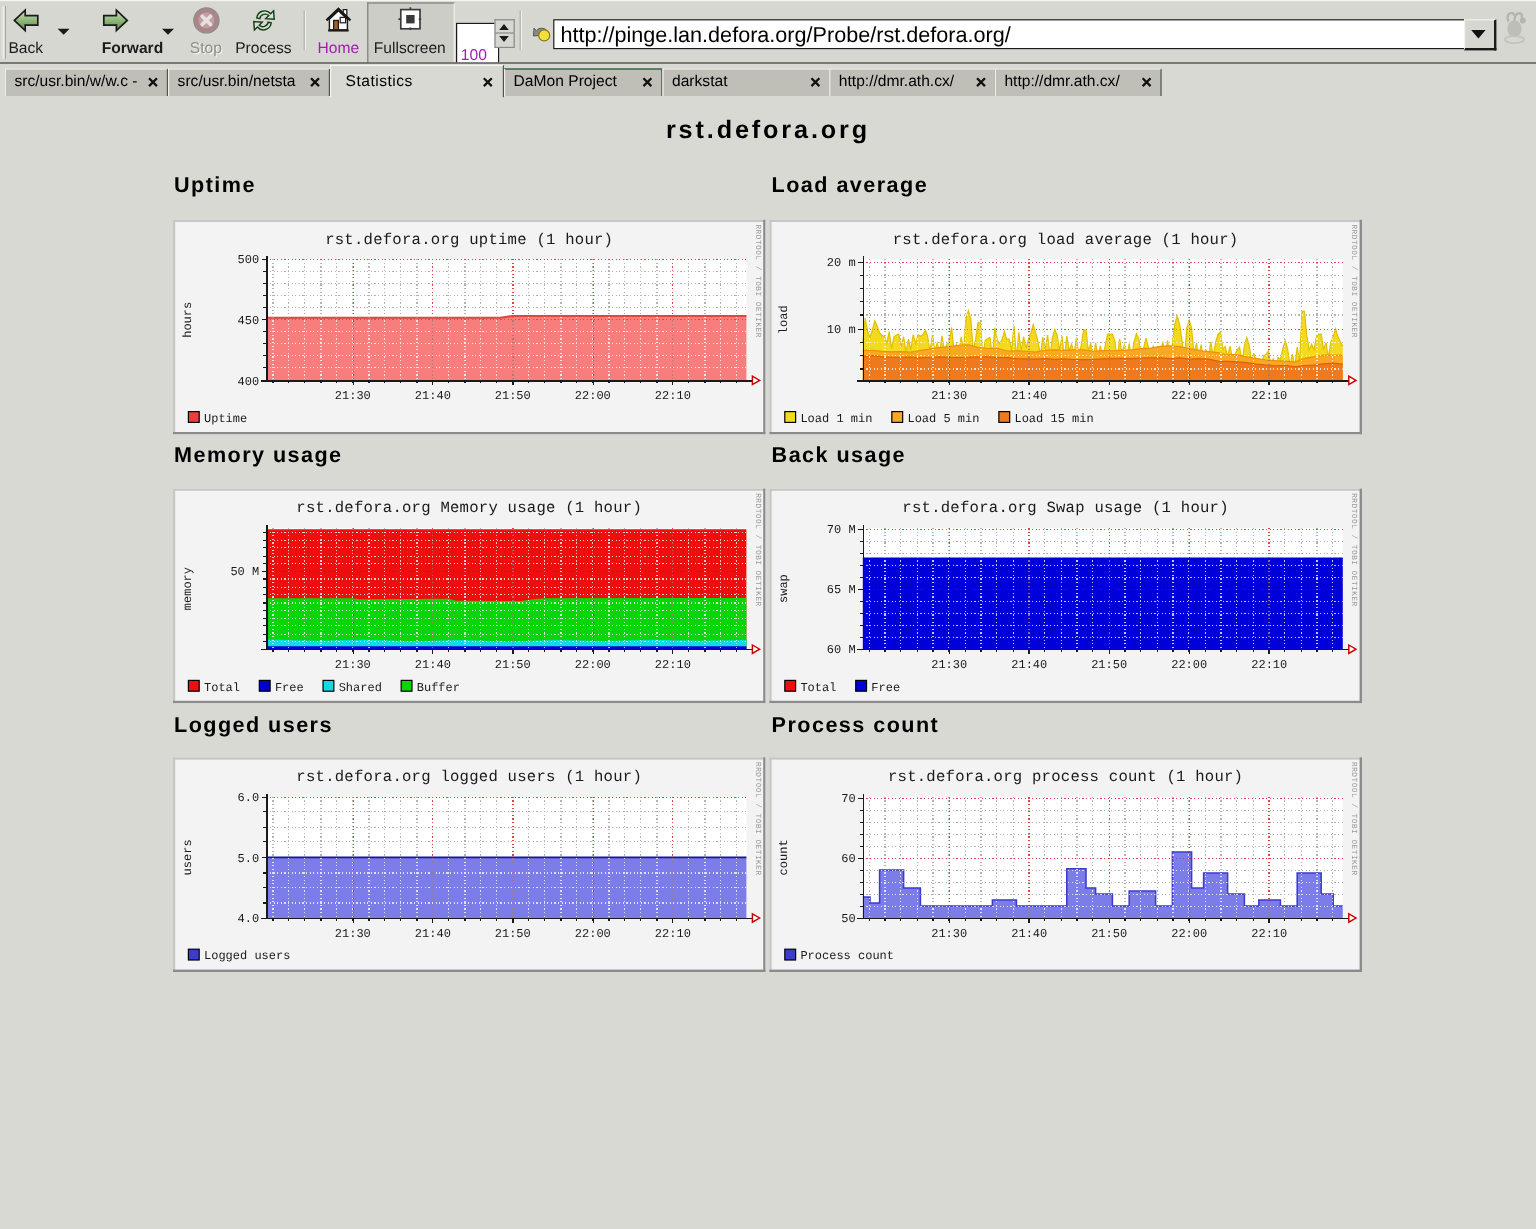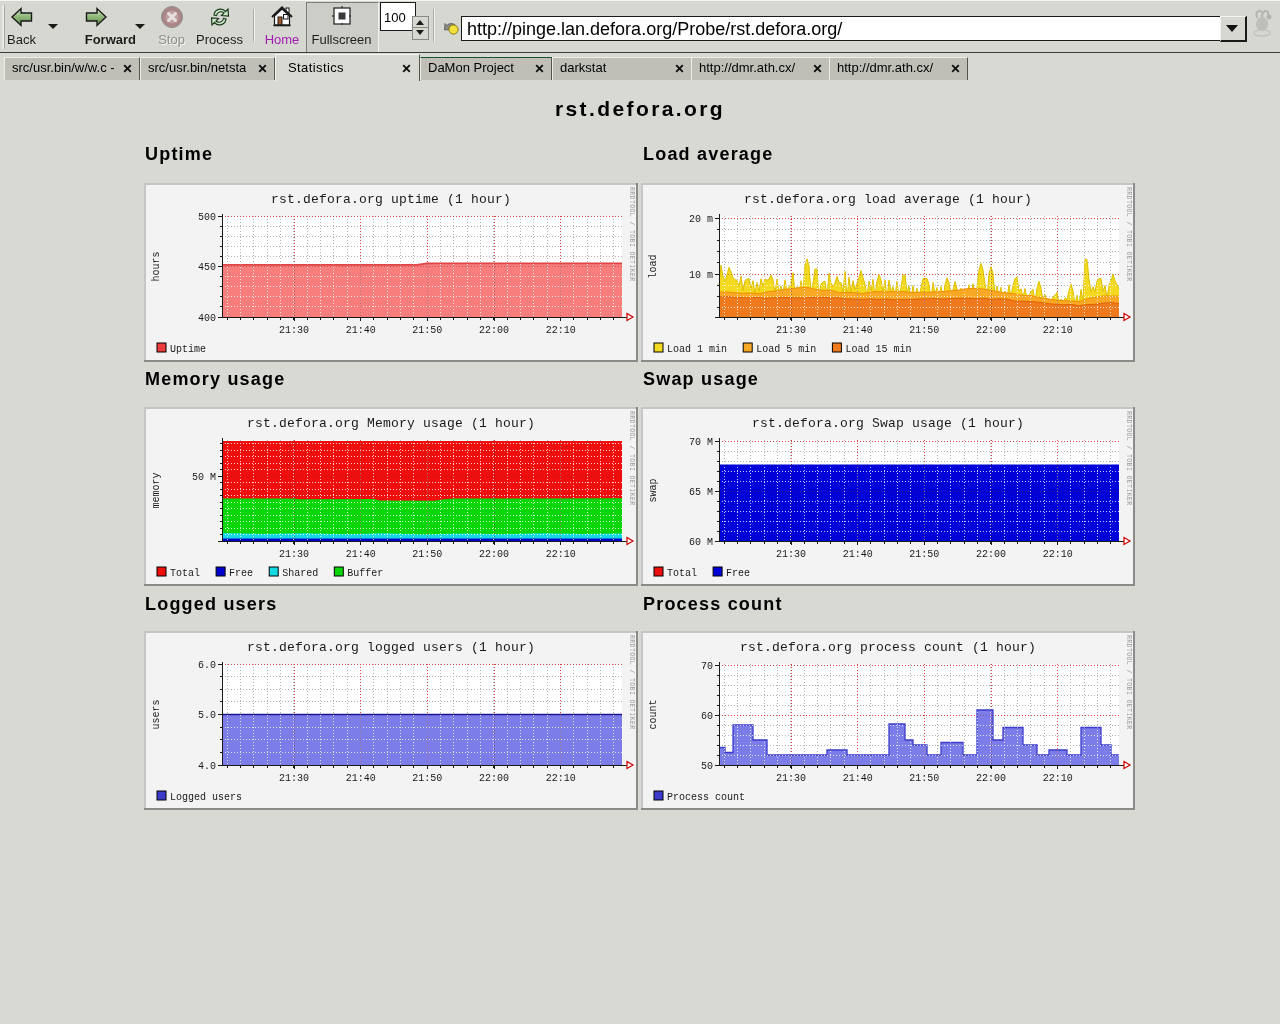--- a/index.html
+++ b/index.html
@@ -59,21 +59,21 @@
         <rect x="3.5" y="19.5" width="17" height="1.8" fill="#1a1a1a"></rect>
       </svg></div>
     <div style="position:absolute;left:242.0px;top:31px;width:80px;text-align:center;font-size:13px;color:#a21caf;">Home</div>
     <div style="position:absolute;left:306px;top:1px;width:71px;height:49px;background:#cdcdc7;border-top:1px solid #7e7e79;border-left:1px solid #7e7e79;border-bottom:1px solid #f2f2ee;border-right:1px solid #f2f2ee"></div>
     <div style="position:absolute;left:330.5px;top:4px;width:22;text-align:center"><svg width="22" height="22" viewBox="0 0 22 22">
         <rect x="3" y="3" width="16" height="16" fill="#fdfdfd" stroke="#3a3a3a" stroke-width="1.4"></rect>
         <rect x="7.5" y="7.5" width="7" height="7" fill="#3a3a3a"></rect>
         <path d="M11 1 L11 4 M11 18 L11 21 M1 11 L4 11 M18 11 L21 11" stroke="#3a3a3a" stroke-width="1.4" stroke-dasharray="2,1"></path>
       </svg></div>
     <div style="position:absolute;left:301.5px;top:31px;width:80px;text-align:center;font-size:13px;color:#1c1c1c;">Fullscreen</div>
-    <div style="position:absolute;left:380px;top:1px;width:31px;height:20px;background:#fff;border:1px solid #1a1a1a;font-size:13px;color:#000000;padding:7px 0 0 3px">100</div>
+    <div style="position:absolute;left:380px;top:18px;width:31px;height:20px;background:#fff;border:1px solid #1a1a1a;font-size:13px;color:#a21caf;padding:18px 0 0 3px">100</div>
     <div style="position:absolute;left:412px;top:15px;width:15px;height:11px;background:#d7d7d1;border:1px solid #8a8a85;border-bottom:none"></div>
     <div style="position:absolute;left:412px;top:26px;width:15px;height:11px;background:#d7d7d1;border:1px solid #8a8a85"></div>
     <div style="position:absolute;left:416px;top:19px;width:0;height:0;border-left:4px solid transparent;border-right:4px solid transparent;border-bottom:5px solid #1a1a1a"></div>
     <div style="position:absolute;left:416px;top:29px;width:0;height:0;border-left:4px solid transparent;border-right:4px solid transparent;border-top:5px solid #1a1a1a"></div>
     <div style="position:absolute;left:433px;top:8px;width:1px;height:33px;background:#aeaea8;border-right:1px solid #f0f0ea"></div>
     <div style="position:absolute;left:443px;top:20px"><svg width="16" height="14" viewBox="0 0 16 14">
         <path d="M13 5 A 5 4 0 0 0 4 4.5 L2 2.5 L1.5 9 L8 8.5 L6 6.5 A 3 2.5 0 0 1 11 6 Z" fill="#8a8a85" stroke="#555" stroke-width="0.8"></path>
         <circle cx="10.5" cy="8.5" r="4.6" fill="#f2e13c" stroke="#8a7a10" stroke-width="1"></circle>
       </svg></div>
     <div style="position:absolute;left:461px;top:15px;width:757px;height:21px;background:#fff;border:1px solid #1a1a1a;font-size:18px;color:#000;padding:2px 0 0 5px;white-space:nowrap;overflow:hidden">http://pinge.lan.defora.org/Probe/rst.defora.org/</div>
@@ -126,21 +126,21 @@
 <div style="position:absolute;left:829px;top:57px;width:137px;height:22px;background:#bfbfb8;border-top:1px solid #eeeee8;border-left:1px solid #eeeee8;border-right:1px solid #55554f;overflow:hidden">
     <div style="position:absolute;left:7px;top:2px;font-size:13px;color:#000;white-space:nowrap">http://dmr.ath.cx/</div>
     <svg width="9" height="9" viewBox="0 0 9 9" style="position:absolute;right:7px;top:6px">
       <path d="M1.2 1.2 L7.8 7.8 M7.8 1.2 L1.2 7.8" stroke="#111" stroke-width="1.9"></path>
     </svg>
   </div>
 <div style="position:absolute;left:0;top:97px;width:1280px;text-align:center;font-size:21px;letter-spacing:2.4px;font-weight:bold;color:#000">rst.defora.org</div>
 <div style="position:absolute;left:145px;top:144px;font-size:18px;letter-spacing:1.2px;font-weight:bold;color:#000">Uptime</div>
 <div style="position:absolute;left:643px;top:144px;font-size:18px;letter-spacing:1.2px;font-weight:bold;color:#000">Load average</div>
 <div style="position:absolute;left:145px;top:369px;font-size:18px;letter-spacing:1.2px;font-weight:bold;color:#000">Memory usage</div>
-<div style="position:absolute;left:643px;top:369px;font-size:18px;letter-spacing:1.2px;font-weight:bold;color:#000">Swap usage</div>
+<div style="position:absolute;left:643px;top:369px;font-size:18px;letter-spacing:1.2px;font-weight:bold;color:#000">Back usage</div>
 <div style="position:absolute;left:145px;top:594px;font-size:18px;letter-spacing:1.2px;font-weight:bold;color:#000">Logged users</div>
 <div style="position:absolute;left:643px;top:594px;font-size:18px;letter-spacing:1.2px;font-weight:bold;color:#000">Process count</div>
 <svg width="494" height="179" viewBox="0 0 494 179" xmlns="http://www.w3.org/2000/svg" style="position:absolute;left:144px;top:183px">
     <rect width="494" height="179" fill="#f3f3f3"></rect>
     <rect x="0" y="0" width="494" height="2" fill="#c6c6c6"></rect>
     <rect x="0" y="0" width="2" height="179" fill="#c6c6c6"></rect>
     <rect x="0" y="177" width="494" height="2" fill="#8b8b8b"></rect>
     <rect x="492" y="0" width="2" height="179" fill="#8b8b8b"></rect>
     <rect x="78" y="33" width="400" height="101" fill="#ffffff"></rect>
     <path d="M83.5 33.0V134.0M96.5 33.0V134.0M109.5 33.0V134.0M123.5 33.0V134.0M136.5 33.0V134.0M149.5 33.0V134.0M163.5 33.0V134.0M176.5 33.0V134.0M189.5 33.0V134.0M203.5 33.0V134.0M216.5 33.0V134.0M229.5 33.0V134.0M243.5 33.0V134.0M256.5 33.0V134.0M269.5 33.0V134.0M283.5 33.0V134.0M296.5 33.0V134.0M309.5 33.0V134.0M323.5 33.0V134.0M336.5 33.0V134.0M349.5 33.0V134.0M363.5 33.0V134.0M376.5 33.0V134.0M389.5 33.0V134.0M403.5 33.0V134.0M416.5 33.0V134.0M429.5 33.0V134.0M443.5 33.0V134.0M456.5 33.0V134.0M469.5 33.0V134.0M78.0 43.5H478.0M78.0 53.5H478.0M78.0 63.5H478.0M78.0 73.5H478.0M78.0 93.5H478.0M78.0 103.5H478.0M78.0 113.5H478.0M78.0 123.5H478.0" stroke="#b2b2b2" stroke-width="1" stroke-dasharray="1,2" shape-rendering="crispEdges" fill="none"></path>

